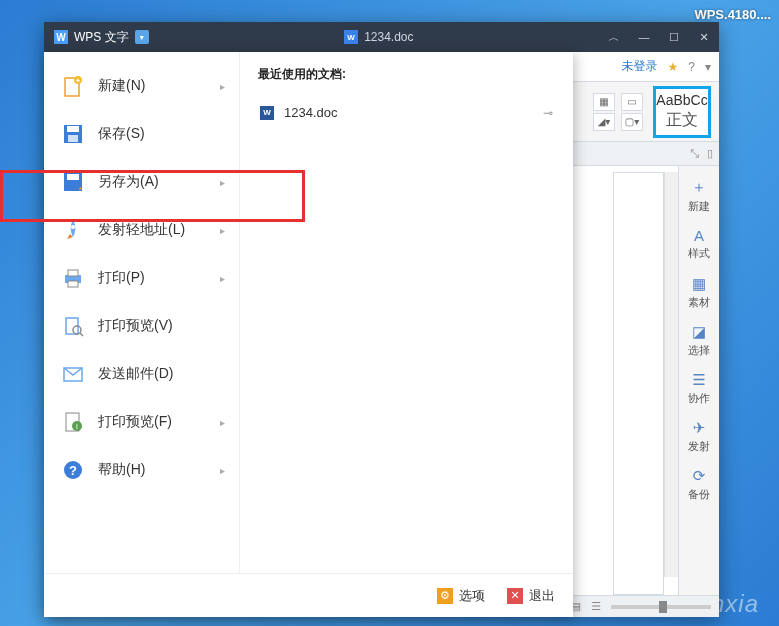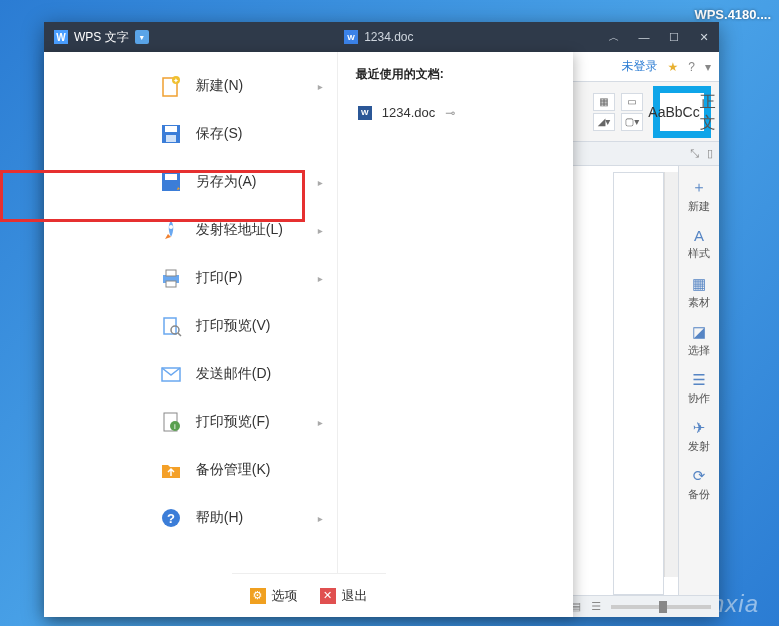--- a/index.html
+++ b/index.html
@@ -14,25 +14,25 @@
 .title-center { flex: 1; display: flex; align-items: center; justify-content: center; gap: 6px; color: #cfd6de; }
 .doc-ico { width: 14px; height: 14px; background: #3b82e8; display: inline-flex; align-items: center; justify-content: center; color: #fff; font-size: 8px; font-weight: bold; }
 .win-ctrls { display: flex; height: 100%; }
 .win-btn { width: 30px; display: flex; align-items: center; justify-content: center; color: #cfd6de; font-size: 11px; cursor: pointer; }
 .ribbon-strip { height: 30px; background: #fff; border-bottom: 1px solid #d5dbe3; display: flex; align-items: center; justify-content: flex-end; padding-right: 8px; gap: 10px; font-size: 12px; color: #666; }
 .login { color: #2b7cd3; cursor: pointer; }
 .fav { color: #e8b030; }
 .toolbar-row { height: 60px; background: #f5f5f5; border-bottom: 1px solid #d5dbe3; display: flex; align-items: center; justify-content: flex-end; padding-right: 8px; gap: 2px; }
 .tool-grp { display: flex; flex-direction: column; gap: 2px; padding: 2px; }
 .tool-ic { width: 22px; height: 18px; background: #fff; border: 1px solid #d5dbe3; display: flex; align-items: center; justify-content: center; font-size: 10px; color: #666; }
-.style-box { width: 58px; height: 52px; border: 7px solid #0ea5e9; background: #fff; display: flex; flex-direction: row; align-items: center; justify-content: center; margin-left: 6px; }
+.style-box { width: 58px; height: 52px; border: 3px solid #0ea5e9; background: #fff; display: flex; flex-direction: column; align-items: center; justify-content: center; margin-left: 6px; }
 .style-preview { font-family: Arial; font-size: 14px; color: #333; }
 .style-label { font-size: 16px; color: #555; margin-top: 2px; }
 .qat { height: 24px; background: #eef1f4; border-bottom: 1px solid #d5dbe3; display: flex; justify-content: flex-end; align-items: center; padding: 0 6px; gap: 8px; font-size: 11px; color: #888; }
-.file-menu { position: absolute; left: 0; top: 30px; width: 529px; height: 565px; background: #fff; box-shadow: 2px 2px 12px rgba(0,0,0,.25); display: flex; flex-direction: column; z-index: 50; align-items: center; }
+.file-menu { position: absolute; left: 0; top: 30px; width: 529px; height: 565px; background: #fff; box-shadow: 2px 2px 12px rgba(0,0,0,.25); display: flex; flex-direction: column; z-index: 50; }
 .fm-body { display: flex; flex: 1; }
 .fm-left { width: 196px; background: #fff; padding-top: 10px; border-right: 1px solid #eee; }
 .fm-item { height: 48px; display: flex; align-items: center; padding: 0 18px; gap: 14px; font-size: 14px; color: #333; cursor: pointer; position: relative; }
 .fm-icon { width: 22px; height: 22px; display: flex; align-items: center; justify-content: center; }
 .fm-arrow { position: absolute; right: 14px; color: #aaa; font-size: 10px; }
 .fm-right { flex: 1; padding: 14px 18px; }
 .fm-rh { font-size: 12px; font-weight: bold; color: #222; margin-bottom: 16px; }
 .recent-item { display: flex; align-items: center; gap: 10px; padding: 6px 2px; font-size: 13px; color: #333; cursor: pointer; }
 .recent-item .pin { margin-left: auto; color: #999; font-size: 12px; }
 .fm-footer { height: 44px; border-top: 1px solid #eee; display: flex; align-items: center; justify-content: flex-end; padding: 0 18px; gap: 22px; font-size: 13px; }
@@ -237,29 +237,20 @@
               <svg width="22" height="22">
                 <rect x="4" y="2" width="13" height="18" fill="#fff" stroke="#888"></rect>
                 <circle cx="15" cy="15" r="5" fill="#5aa050"></circle>
                 <text x="15" y="18" font-size="8" text-anchor="middle" fill="#fff">i</text>
               </svg>
             </span>
           <span>打印预览(F)</span>
           <span class="fm-arrow">▸</span>
         </div>
 
-        <div class="fm-item">
-          <span class="fm-icon">
-              <svg width="22" height="22">
-                <path d="M2 6h6l2 2h10v11H2z" fill="#f4a028"></path>
-                <path d="M11 10v7m-3-4l3-3 3 3" stroke="#fff" stroke-width="1.5" fill="none"></path>
-              </svg>
-            </span>
-          <span>备份管理(K)</span>
-        </div>
 
         <div class="fm-item">
           <span class="fm-icon">
               <svg width="22" height="22">
                 <circle cx="11" cy="11" r="9" fill="#3b7dd8"></circle>
                 <text x="11" y="16" font-size="13" text-anchor="middle" fill="#fff" font-weight="bold">?</text>
               </svg>
             </span>
           <span>帮助(H)</span>
           <span class="fm-arrow">▸</span>

